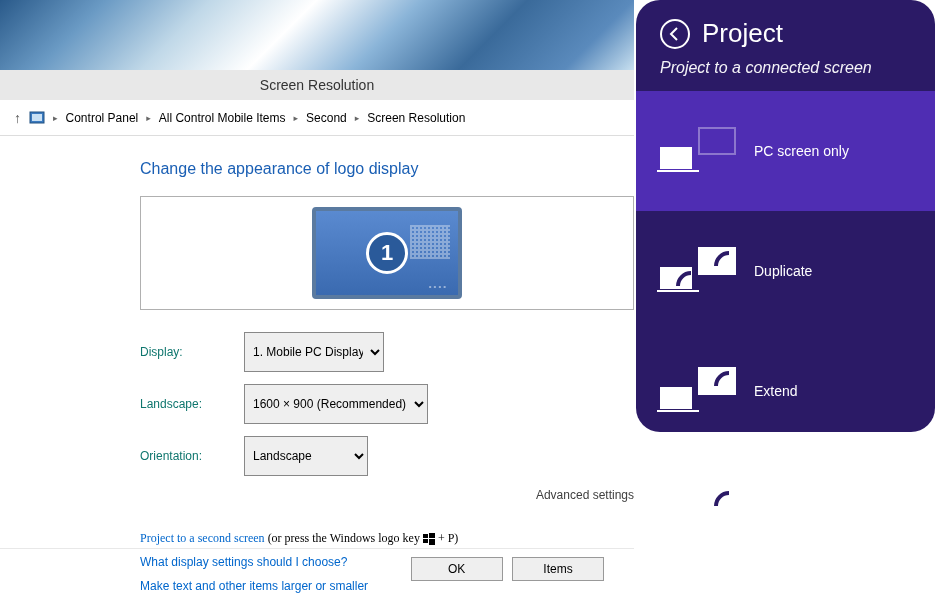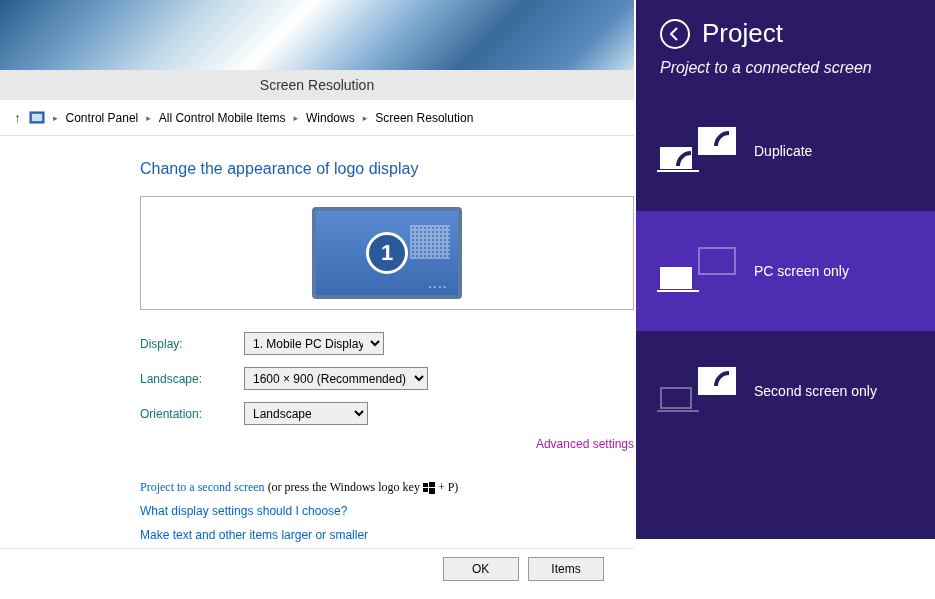--- a/index.html
+++ b/index.html
@@ -22,35 +22,35 @@
 .monitor { width: 150px; height: 92px; background: linear-gradient(to bottom, #5a8ad0, #3a6ab0); border: 4px solid #5a7aa0; border-radius: 4px; position: relative; display: flex; align-items: center; justify-content: center; }
 .monitor .num-circle { width: 42px; height: 42px; border-radius: 50%; background: #2a5a9a; border: 3px solid #fff; color: #fff; font-size: 22px; font-weight: bold; display: flex; align-items: center; justify-content: center; position: relative; z-index: 2; }
 .monitor .grid { position: absolute; right: 8px; top: 14px; width: 40px; height: 34px; background: repeating-linear-gradient(0deg, #fff, #fff 2px, transparent 2px, transparent 4px), repeating-linear-gradient(90deg, #fff, #fff 2px, transparent 2px, transparent 4px); opacity: 0.35; }
 .monitor .dots { position: absolute; bottom: 4px; right: 10px; color: #fff; opacity: 0.5; font-size: 8px; letter-spacing: 2px; }
 
 .side-buttons { position: absolute; right: 0; top: 194px; display: flex; flex-direction: column; gap: 6px; }
 .side-buttons button { height: 22px; width: 16px; background: #f0f0f0; border: 1px solid #aaa; }
 
 .settings-row { display: flex; align-items: center; margin-bottom: 12px; }
 .settings-row label { width: 104px; color: #0f766e; }
-.settings-row select { border: 1px solid #888; font-family: inherit; font-size: 12px; height: 23px; background: #efefef; padding: 0 4px; }
+.settings-row select { border: 1px solid #888; font-family: inherit; font-size: 12px; height: 40px; background: #efefef; padding: 0 4px; }
 
 .advanced-link { text-align: right; margin-top: 8px; }
-.advanced-link a { color: #a21caf; text-decoration: none; cursor: pointer; }
+.advanced-link a { color: #404040; text-decoration: none; cursor: pointer; }
 
 .links-block { margin-top: 24px; line-height: 2; }
 .links-block a { color: #0066cc; text-decoration: none; cursor: pointer; }
 .links-block .proj-line { color: #000; font-family: Liberation Serif, serif; }
 .win-key { display: inline-block; width: 12px; height: 12px; vertical-align: middle; }
 .win-key svg { display: block; }
 
 .buttons-bar { position: absolute; left: 0; top: 548px; width: 634px; text-align: right; padding: 8px 30px; border-top: 1px solid #e8e8e8;}
-.buttons-bar button { width: 76px; height: 24px; margin-left: 6px; background: #efefef; border: 1px solid #999; font-family: inherit; font-size: 12px; cursor: pointer; }
-
-.charm { position: absolute; top: 0; right: 0; width: 299px; height: 539px; background: #2b1a66; color: #fff; }
+.buttons-bar button { width: 92px; height: 24px; margin-left: 6px; background: #efefef; border: 1px solid #999; font-family: inherit; font-size: 12px; cursor: pointer; }
+
+.charm { position: absolute; top: 0; right: 0; width: 299px; height: 432px; background: #2b1a66; color: #fff; border-radius: 24px; }
 .charm-header { padding: 18px 24px 14px; display: flex; flex-direction: column; gap: 10px; }
 .charm-title-row { display: flex; align-items: center; gap: 12px; }
 .charm-back { width: 30px; height: 30px; border: 2px solid #fff; border-radius: 50%; display: flex; align-items: center; justify-content: center; cursor: pointer; }
 .charm-title { font-size: 26px; font-weight: 300; }
 .charm-sub { font-size: 16px; opacity: 0.95; font-style: italic; }
 .charm-option { height: 120px; display: flex; align-items: center; padding: 0 24px; gap: 18px; cursor: pointer; }
 .charm-option.selected { background: #4f2db3; }
 .charm-option .icon-wrap { width: 76px; height: 48px; position: relative; flex-shrink: 0; }
 .charm-option .label { font-size: 14px; }
 
@@ -75,21 +75,21 @@
     <svg viewBox="0 0 16 16">
         <rect x="1" y="2" width="14" height="11" fill="#3a7ac0" stroke="#205080"></rect>
         <rect x="3" y="4" width="10" height="7" fill="#c8e0f4"></rect>
       </svg>
   </span>
   <span class="sep">▸</span>
   <span class="crumb">Control Panel</span>
   <span class="sep">▸</span>
   <span class="crumb">All Control Mobile Items</span>
   <span class="sep">▸</span>
-  <span class="crumb">Windows</span>
+  <span class="crumb">Second</span>
   <span class="sep">▸</span>
   <span class="crumb">Screen Resolution</span>
 </div>
 
 <div class="content">
   <h1>Change the appearance of logo display</h1>
 
   <div class="preview-frame">
     <div class="monitor">
       <div class="grid"></div>
@@ -151,40 +151,49 @@
       <div class="charm-back">
         <svg width="16" height="16" viewBox="0 0 16 16">
             <path d="M10 2 L4 8 L10 14" stroke="#fff" stroke-width="2" fill="none"></path>
           </svg>
       </div>
       <div class="charm-title">Project</div>
     </div>
     <div class="charm-sub">Project to a connected screen</div>
   </div>
 
-  <div class="charm-option">
-    <div class="icon-wrap">
-      <div class="scr laptop filled">
-          <div class="curve"></div>
-        </div>
-      <div class="scr ext filled">
-          <div class="curve"></div>
-        </div>
-    </div>
-    <div class="label">Duplicate</div>
-  </div>
-
   <div class="charm-option selected">
     <div class="icon-wrap">
       <div class="scr laptop filled"></div>
       <div class="scr ext dim"></div>
     </div>
     <div class="label">PC screen only</div>
   </div>
 
+  <div class="charm-option">
+    <div class="icon-wrap">
+      <div class="scr laptop filled">
+          <div class="curve"></div>
+        </div>
+      <div class="scr ext filled">
+          <div class="curve"></div>
+        </div>
+    </div>
+    <div class="label">Duplicate</div>
+  </div>
+
+  <div class="charm-option">
+    <div class="icon-wrap">
+      <div class="scr laptop filled"></div>
+      <div class="scr ext filled">
+          <div class="curve"></div>
+        </div>
+    </div>
+    <div class="label">Extend</div>
+  </div>
 
   <div class="charm-option">
     <div class="icon-wrap">
       <div class="scr laptop dim"></div>
       <div class="scr ext filled">
           <div class="curve"></div>
         </div>
     </div>
     <div class="label">Second screen only</div>
   </div>

